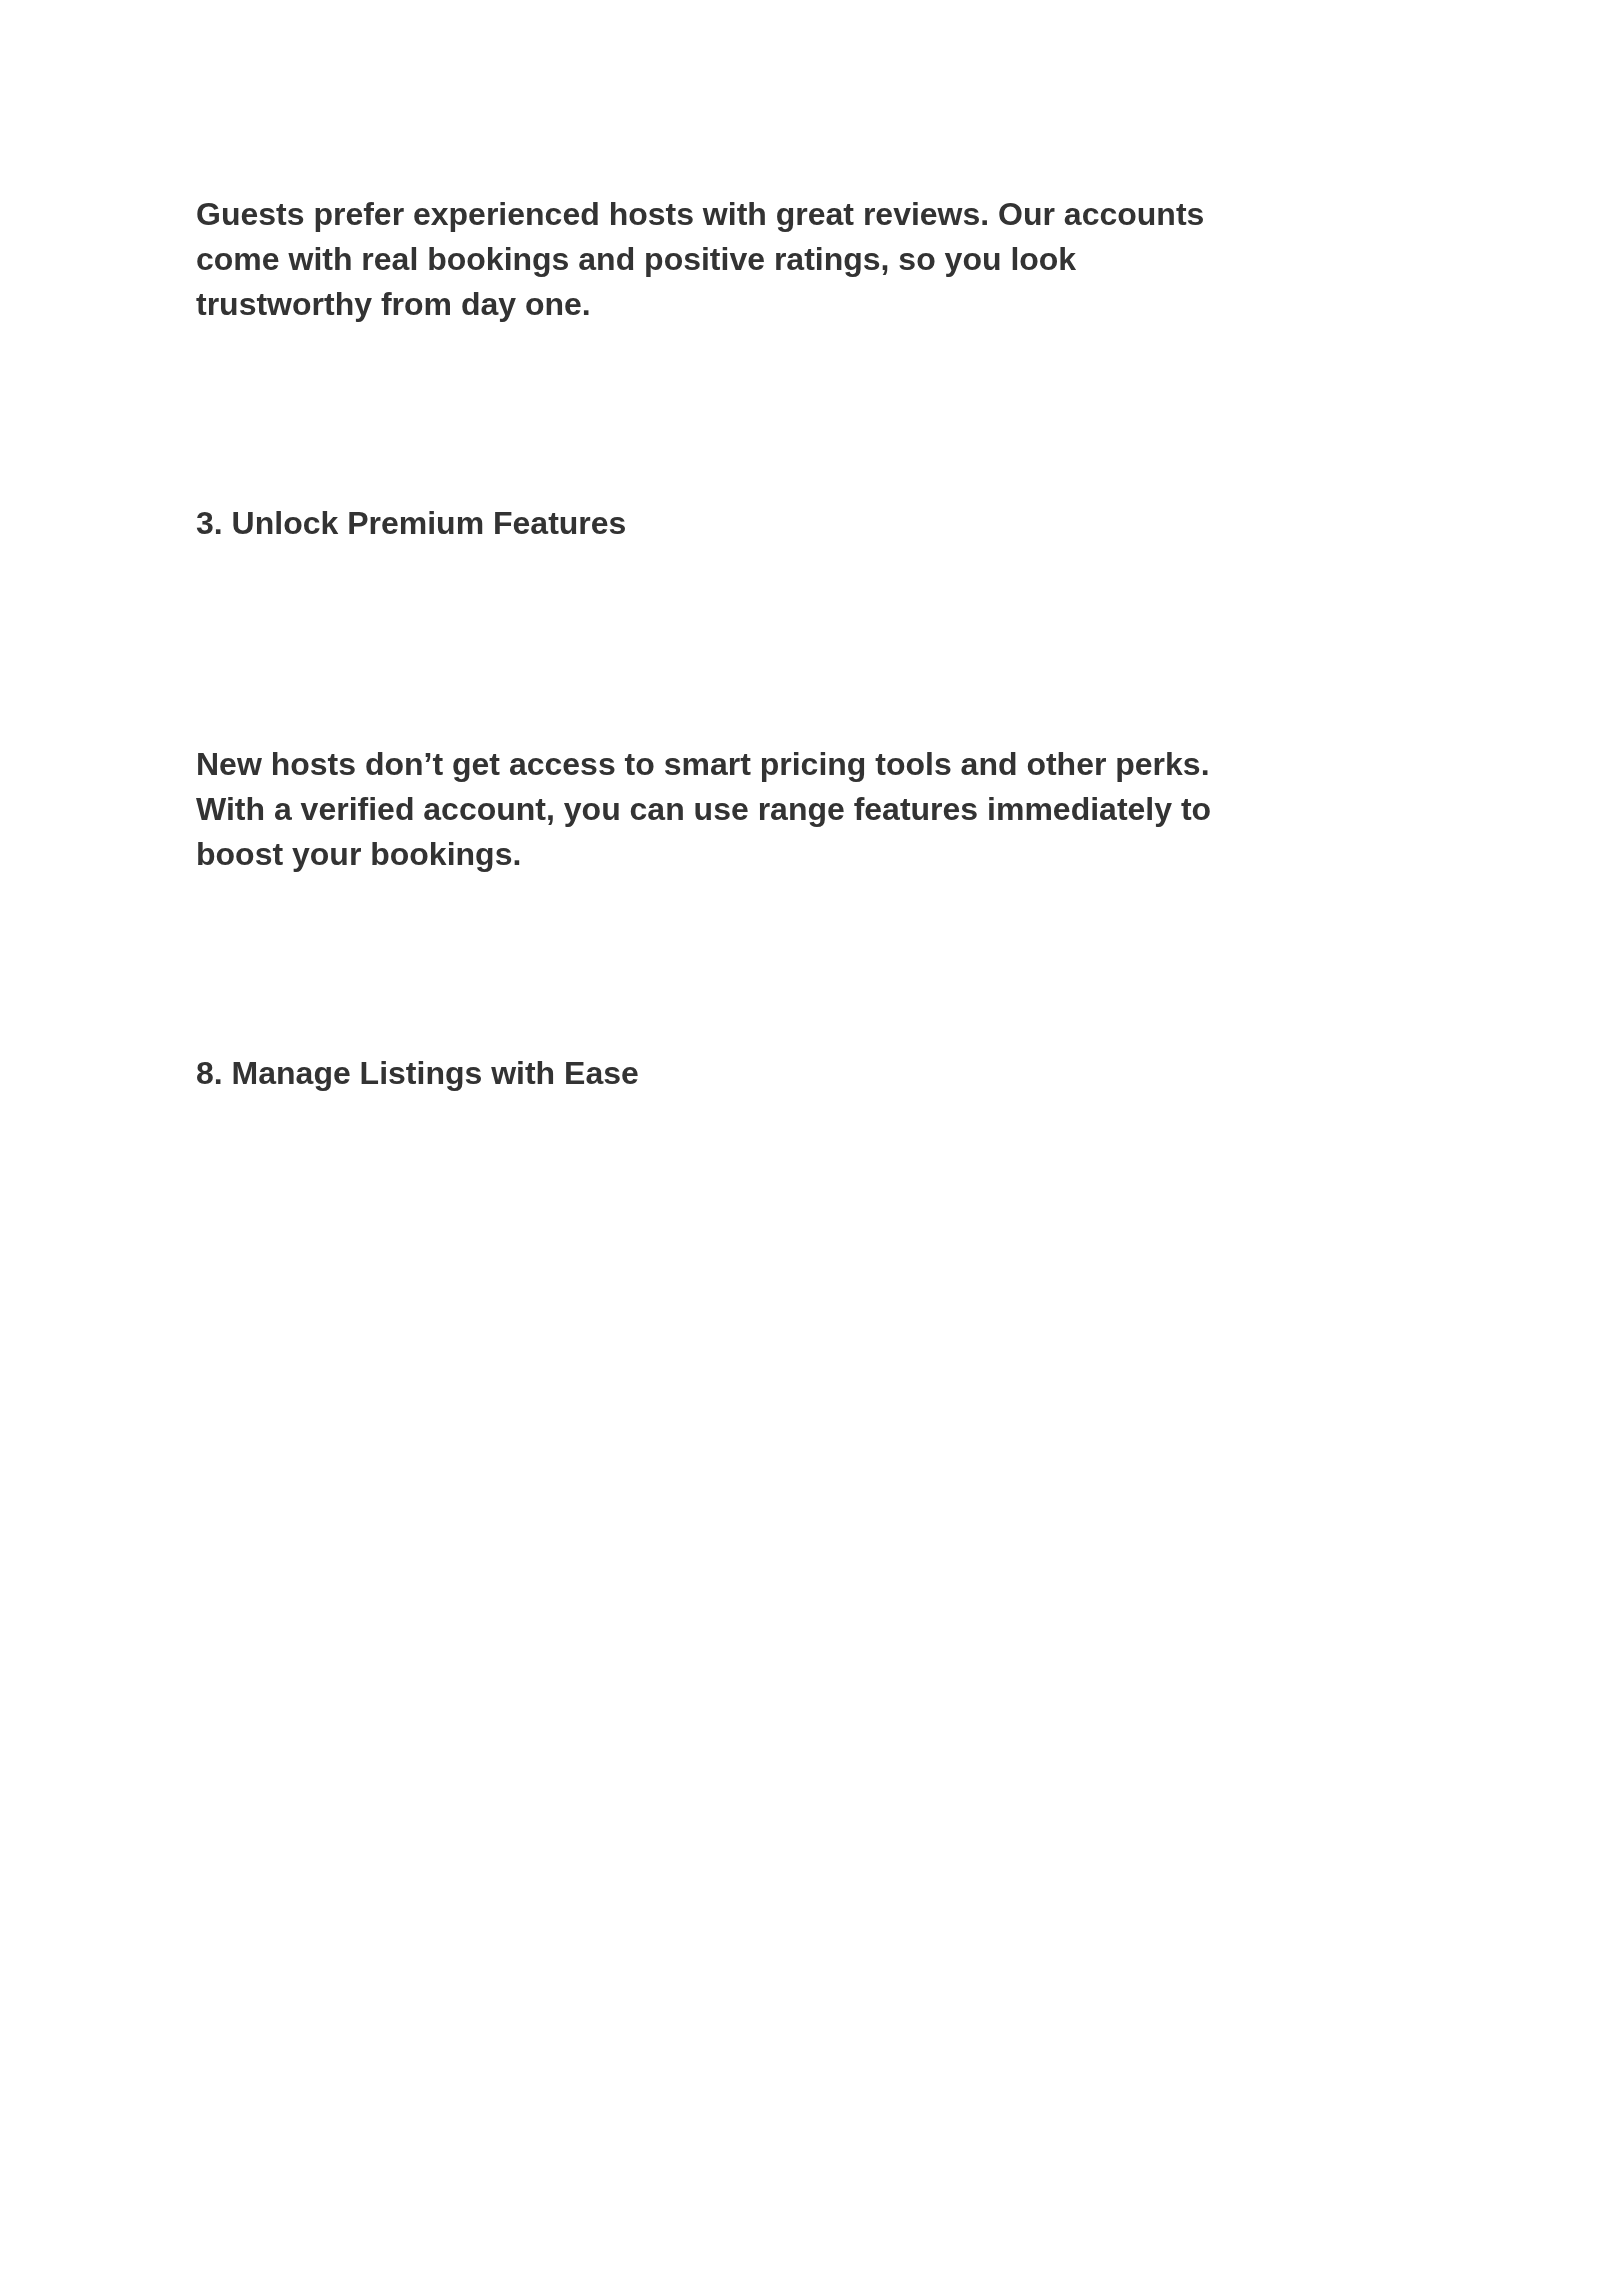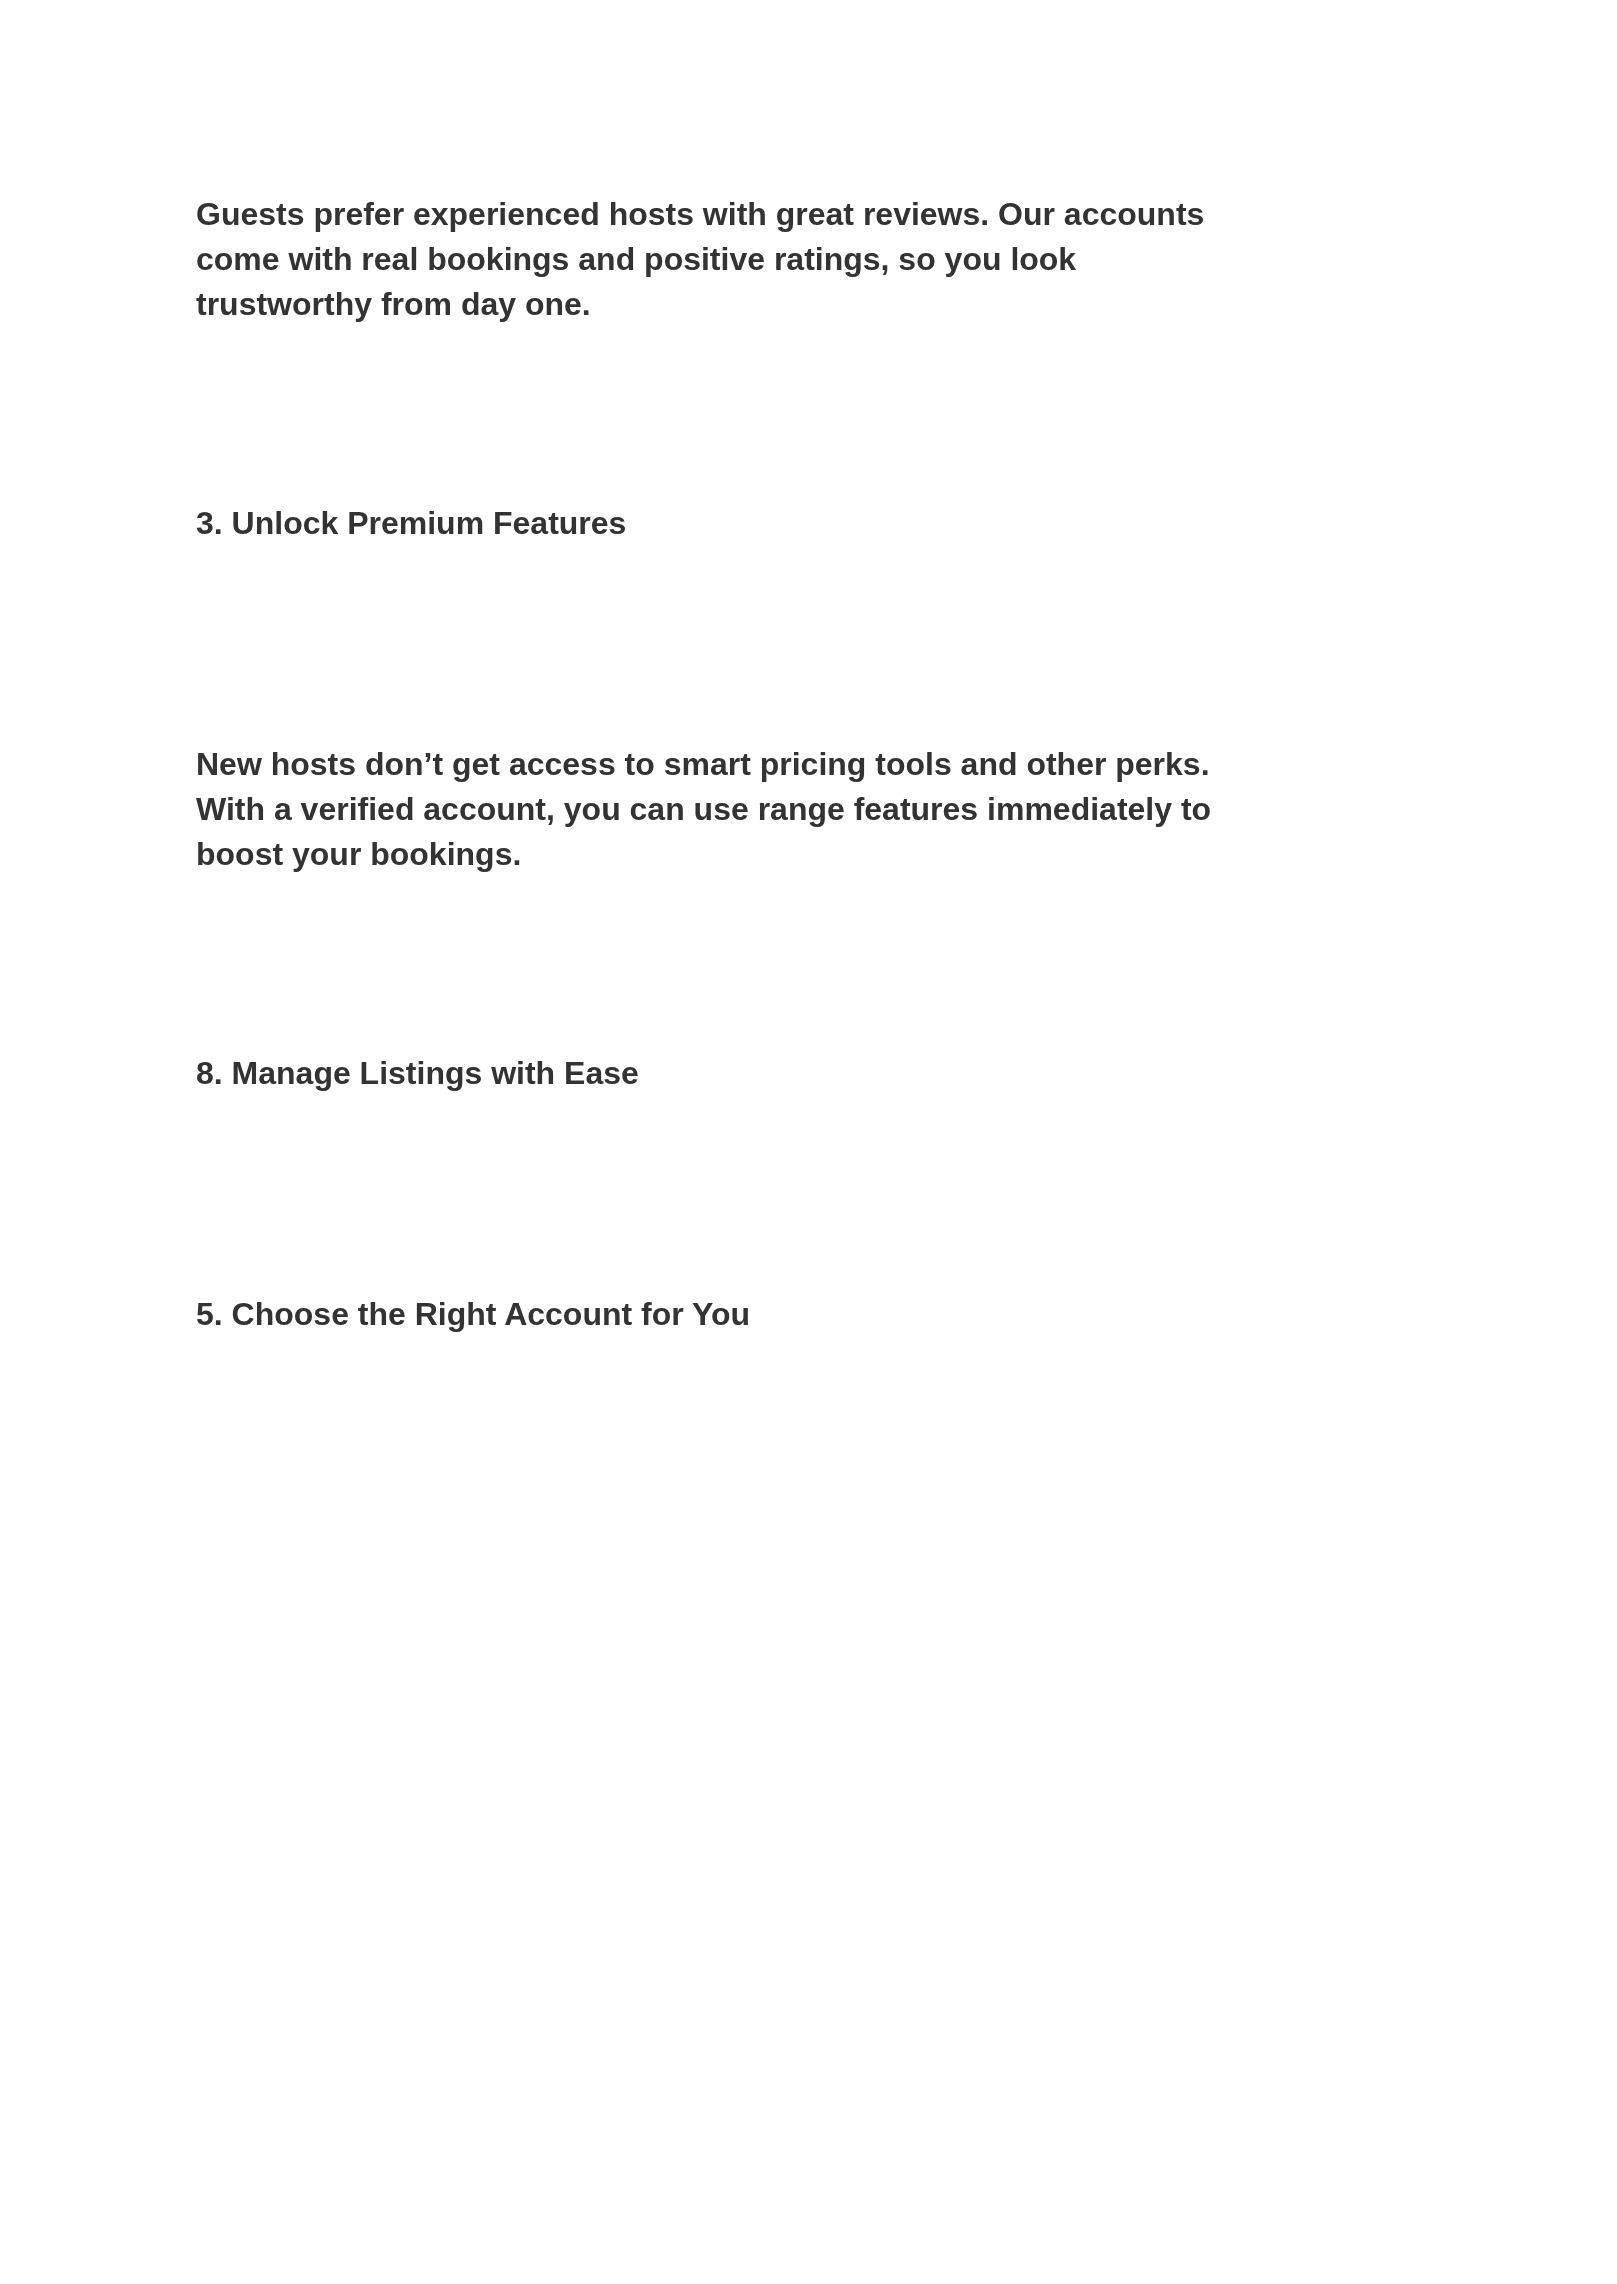--- a/index.html
+++ b/index.html
@@ -42,17 +42,16 @@
 <main class="doc">
   <p class="doc-paragraph">Guests prefer experienced hosts with great reviews. Our accounts come with real bookings and positive ratings, so you look trustworthy from day one.</p>
 
   <h3 class="doc-heading">3. Unlock Premium Features</h3>
 
   <p class="doc-paragraph">New hosts don’t get access to smart pricing tools and other perks. With a verified account, you can use range features immediately to boost your bookings.</p>
 
   <h3 class="doc-heading">8. Manage Listings with Ease</h3>
 
 
-  <h3 class="doc-heading">5. Choose the Right Account for You</h3>
 
 
 </main>
 
 
 </body></html>

